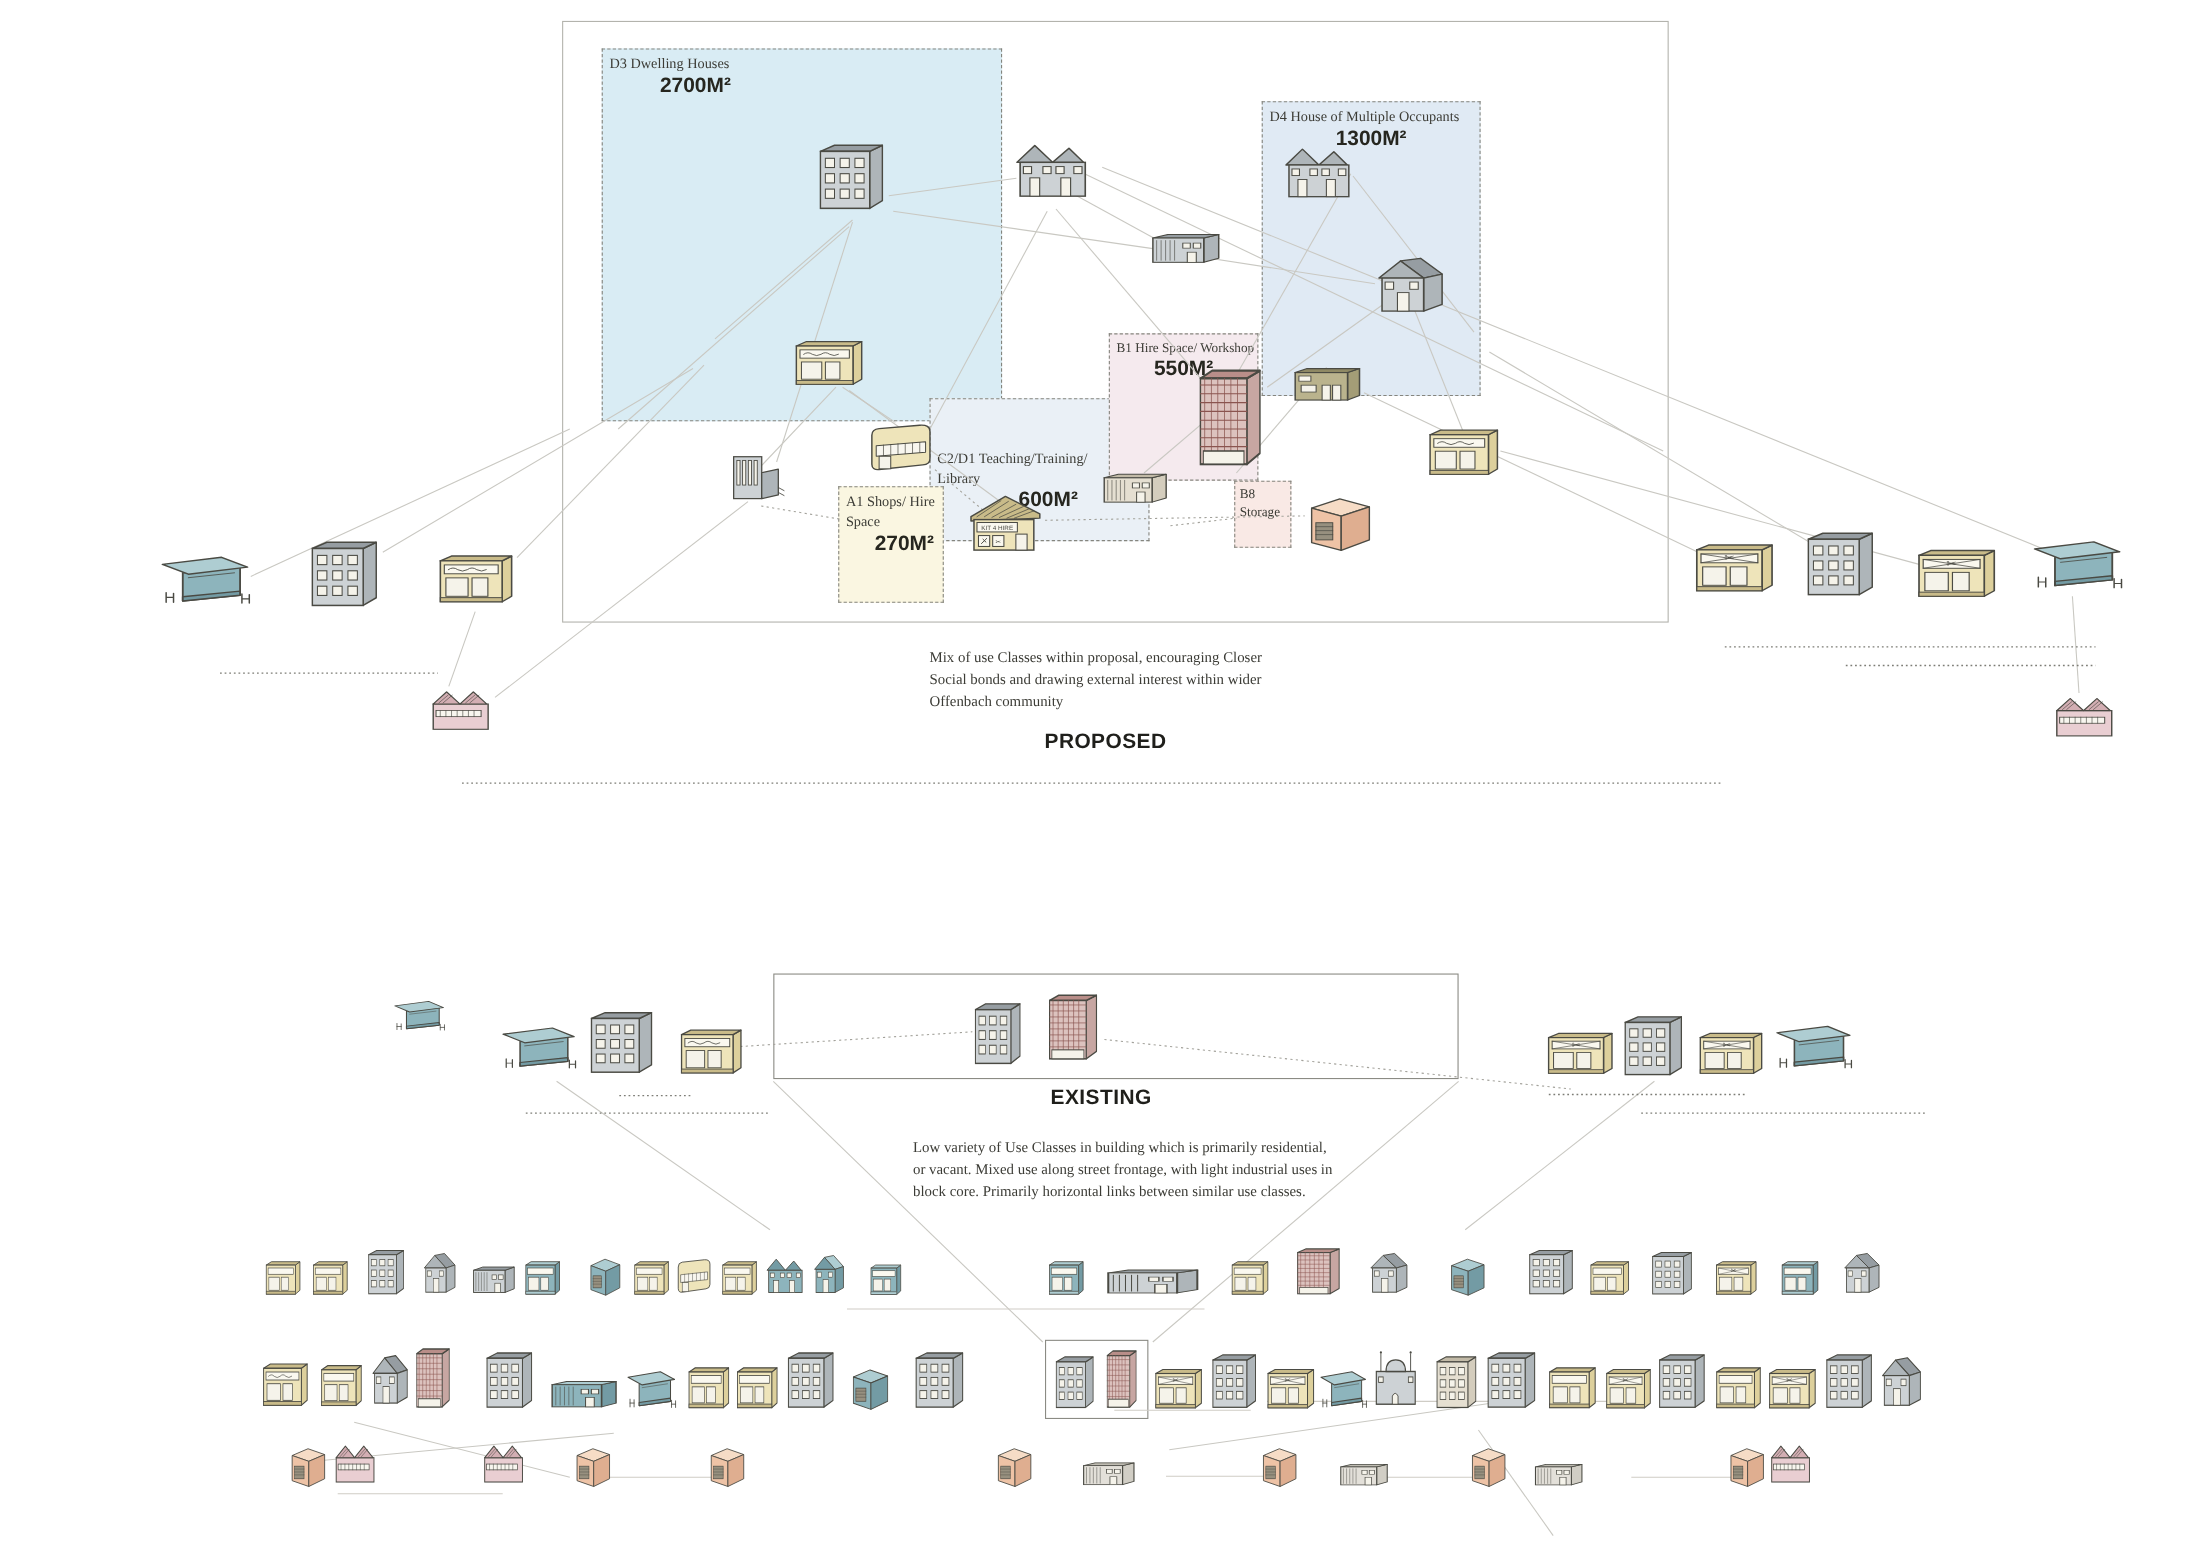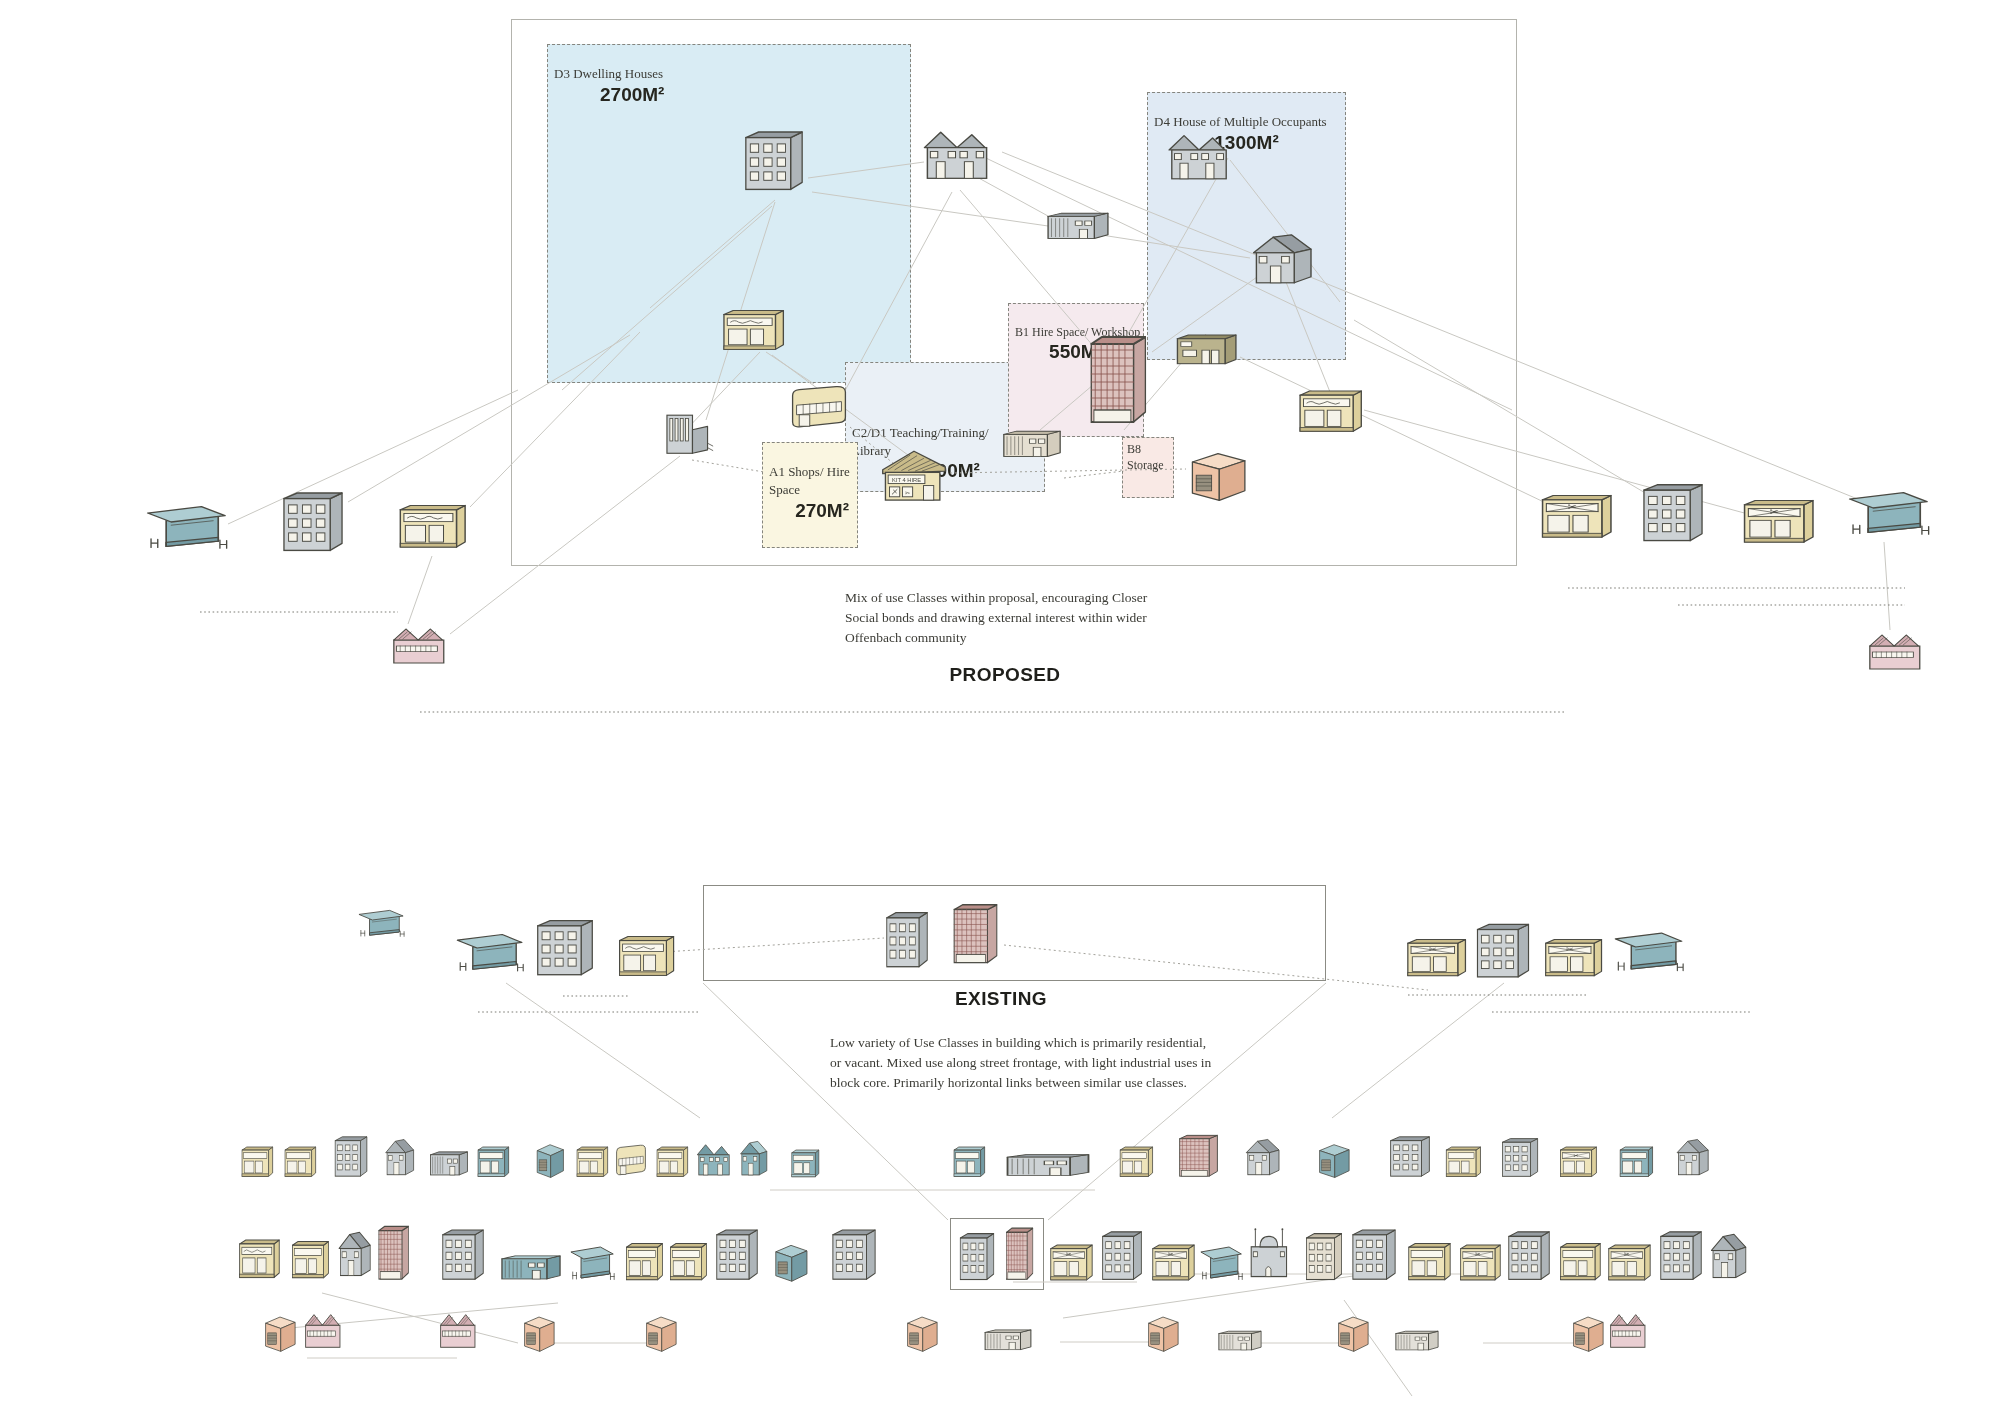--- a/index.html
+++ b/index.html
@@ -1,19 +1,19 @@
 <!DOCTYPE html>
 <html><head>
 <meta charset="utf-8">
 <style>
   html,body{margin:0;padding:0;background:#ffffff;}
   .canvas{position:relative;width:2000px;height:1414px;background:#ffffff;overflow:hidden;
           font-family:"Liberation Serif", serif;color:#3f3f39;}
   .zone{position:absolute;border:1.5px dashed #85857e;box-sizing:border-box;}
-  .zlabel{font-size:13px;line-height:1.35;padding:20px 6px 0 6px;color:#3c3c36;}
+  .zlabel{font-size:13px;line-height:1.35;padding:4px 6px 0 6px;color:#3c3c36;}
   .zlabel.nowrap{white-space:nowrap;}
   .zarea{font-family:"Liberation Sans", sans-serif;font-weight:bold;font-size:19px;color:#26261f;margin-top:1px;}
   .za-d3{margin-left:52px;}
   .za-d4{text-align:center;}
   .za-b1{text-align:center;}
   .za-c2{margin-left:80px;}
   .za-a1{text-align:right;padding-right:8px;margin-top:2px;}
   .obox{position:absolute;border:1px solid #b3b3ad;box-sizing:border-box;z-index:4;}
   .obox.dark{border-color:#8b8b84;}
   svg.lines{position:absolute;left:0;top:0;z-index:5;}

